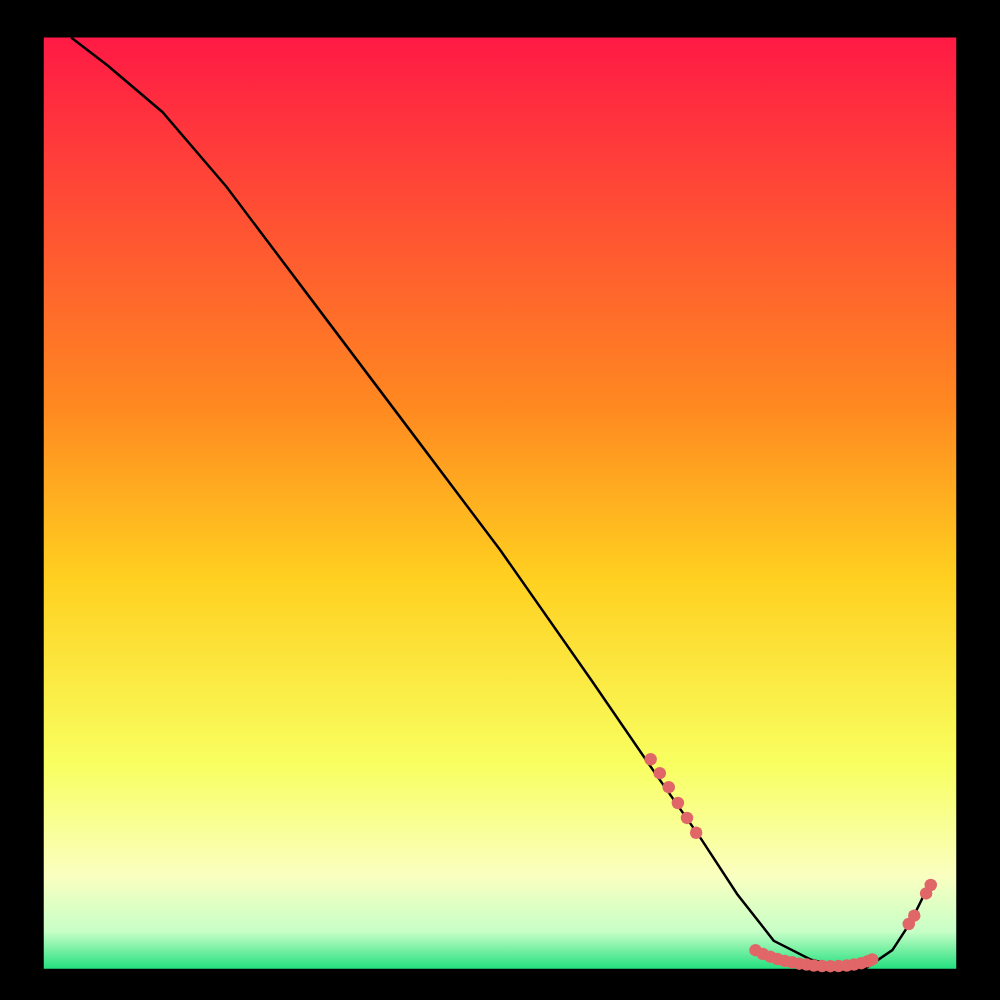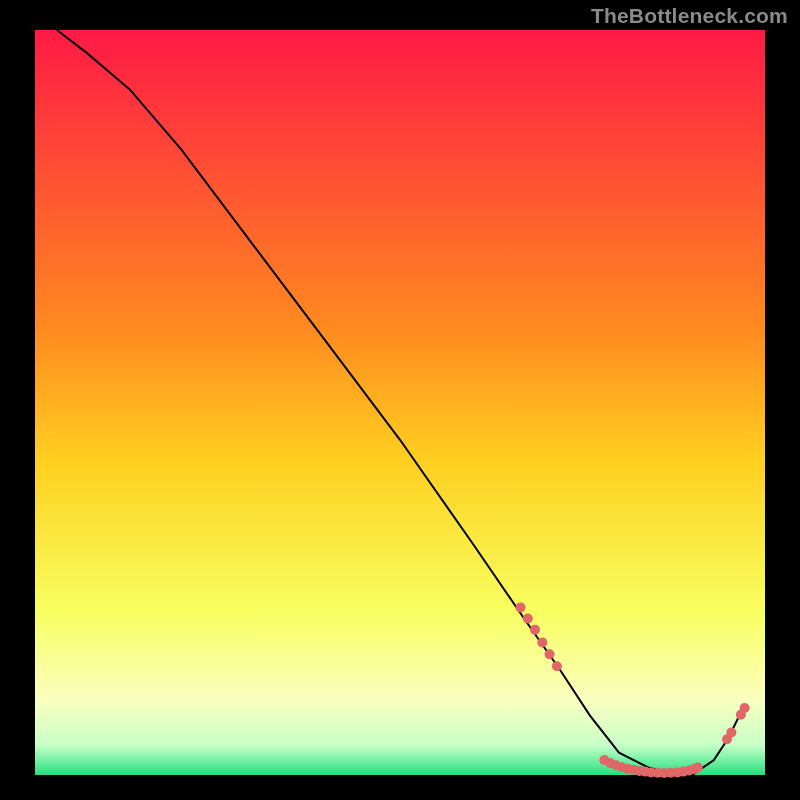--- a/index.html
+++ b/index.html
@@ -78,14 +78,13 @@
         <circle cx="689.1" cy="770.5" r="5" fill="#e06667"></circle>
         <circle cx="694.2" cy="769.0" r="5" fill="#e06667"></circle>
         <circle cx="697.8" cy="767.5" r="5" fill="#e06667"></circle>
         <circle cx="727.0" cy="739.2" r="5" fill="#e06667"></circle>
         <circle cx="731.4" cy="732.5" r="5" fill="#e06667"></circle>
         <circle cx="740.9" cy="714.7" r="5" fill="#e06667"></circle>
         <circle cx="744.6" cy="708.0" r="5" fill="#e06667"></circle>
       </g>
   </svg>
 
-  <div class="watermark">TheBottleneck.com</div>
 </div>
 
 </body></html>

